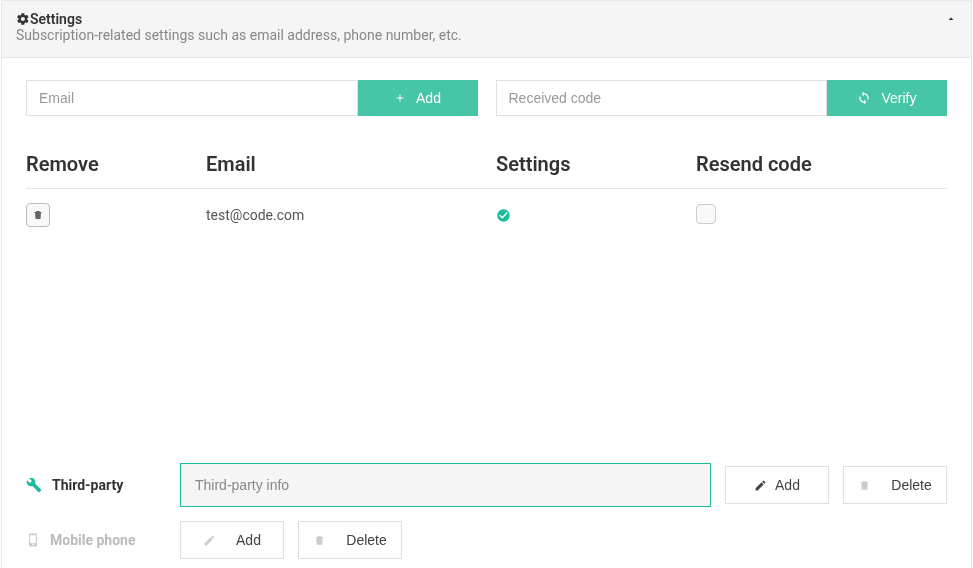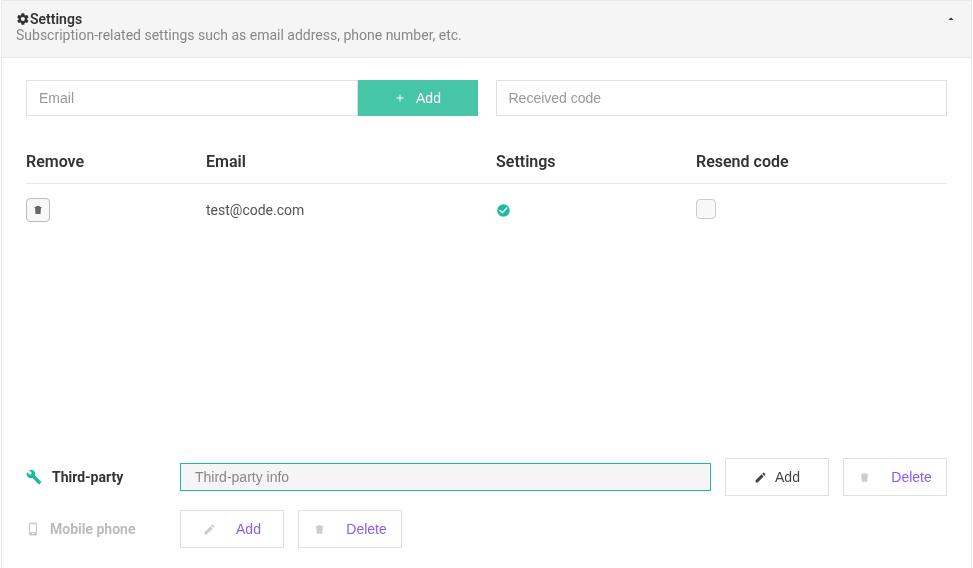--- a/index.html
+++ b/index.html
@@ -82,21 +82,21 @@
     .table-wrap {
       margin-top: 26px;
     }
     table {
       width: 100%;
       border-collapse: collapse;
     }
     th {
       text-align: left;
       font-weight: 600;
-      font-size: 16px;
+      font-size: 20px;
       color: #333;
       padding: 10px 0 12px 0;
       border-bottom: 1px solid #e8e8e8;
     }
     td {
       padding: 14px 0;
       font-size: 14px;
       color: #555;
       vertical-align: middle;
     }
@@ -145,21 +145,21 @@
       gap: 10px;
       font-weight: 700;
       font-size: 14px;
     }
     .bottom-label.active { color: #333; }
     .bottom-label.muted { color: #bbb; }
     .bottom-label .lbl-icon.active { color: #1abc9c; }
     .bottom-label .lbl-icon.muted { color: #ccc; }
     .wide-input {
       flex: 1;
-      height: 28px;
+      height: 44px;
       border: 1px solid #e0e0e0;
       background: #f5f5f5;
       padding: 12px 14px;
       font-size: 14px;
       color: #404040;
       outline: none;
     }
     .wide-input.focused {
       border: 1px solid #1abc9c;
       background: #f5f5f5;
@@ -171,21 +171,21 @@
       border: 1px solid #e0e0e0;
       background: #fff;
       font-size: 14px;
       display: inline-flex;
       align-items: center;
       justify-content: center;
       gap: 8px;
       cursor: pointer;
     }
     .outline-btn.enabled { color: #444; }
-    .outline-btn.disabled { color: #8b5cf6; cursor: default; gap: 20px; }
+    .outline-btn.disabled { color: #404040; cursor: default; gap: 20px; }
     svg { display: block; }
   </style>
 </head>
 <body>
 
 <div class="panel">
 
   <div class="panel-header">
     <div class="panel-title-row">
       <span>
@@ -212,20 +212,28 @@
           <span>
             <svg width="12" height="12" viewBox="0 0 24 24" fill="#fff">
                 <path d="M19 13h-6v6h-2v-6H5v-2h6V5h2v6h6z"></path>
               </svg>
           </span>
           <span>Add</span>
         </button>
       </div>
       <div class="input-group">
         <input class="text-input" type="text" placeholder="Received code" style="">
+        <button class="btn btn-teal">
+          <span>
+            <svg width="14" height="14" viewBox="0 0 24 24" fill="#fff">
+                <path d="M12 4V1L8 5l4 4V6a6 6 0 0 1 5.65 8.05l1.47 1.47A8 8 0 0 0 12 4zm0 14a6 6 0 0 1-5.65-8.05L4.88 8.48A8 8 0 0 0 12 20v3l4-4-4-4z"></path>
+              </svg>
+          </span>
+          <span>Verify</span>
+        </button>
       </div>
     </div>
 
     <div class="table-wrap">
       <table>
         <thead>
           <tr>
             <th class="col-remove">Remove</th>
             <th class="col-email">Email</th>
             <th class="col-validated">Settings</th>

